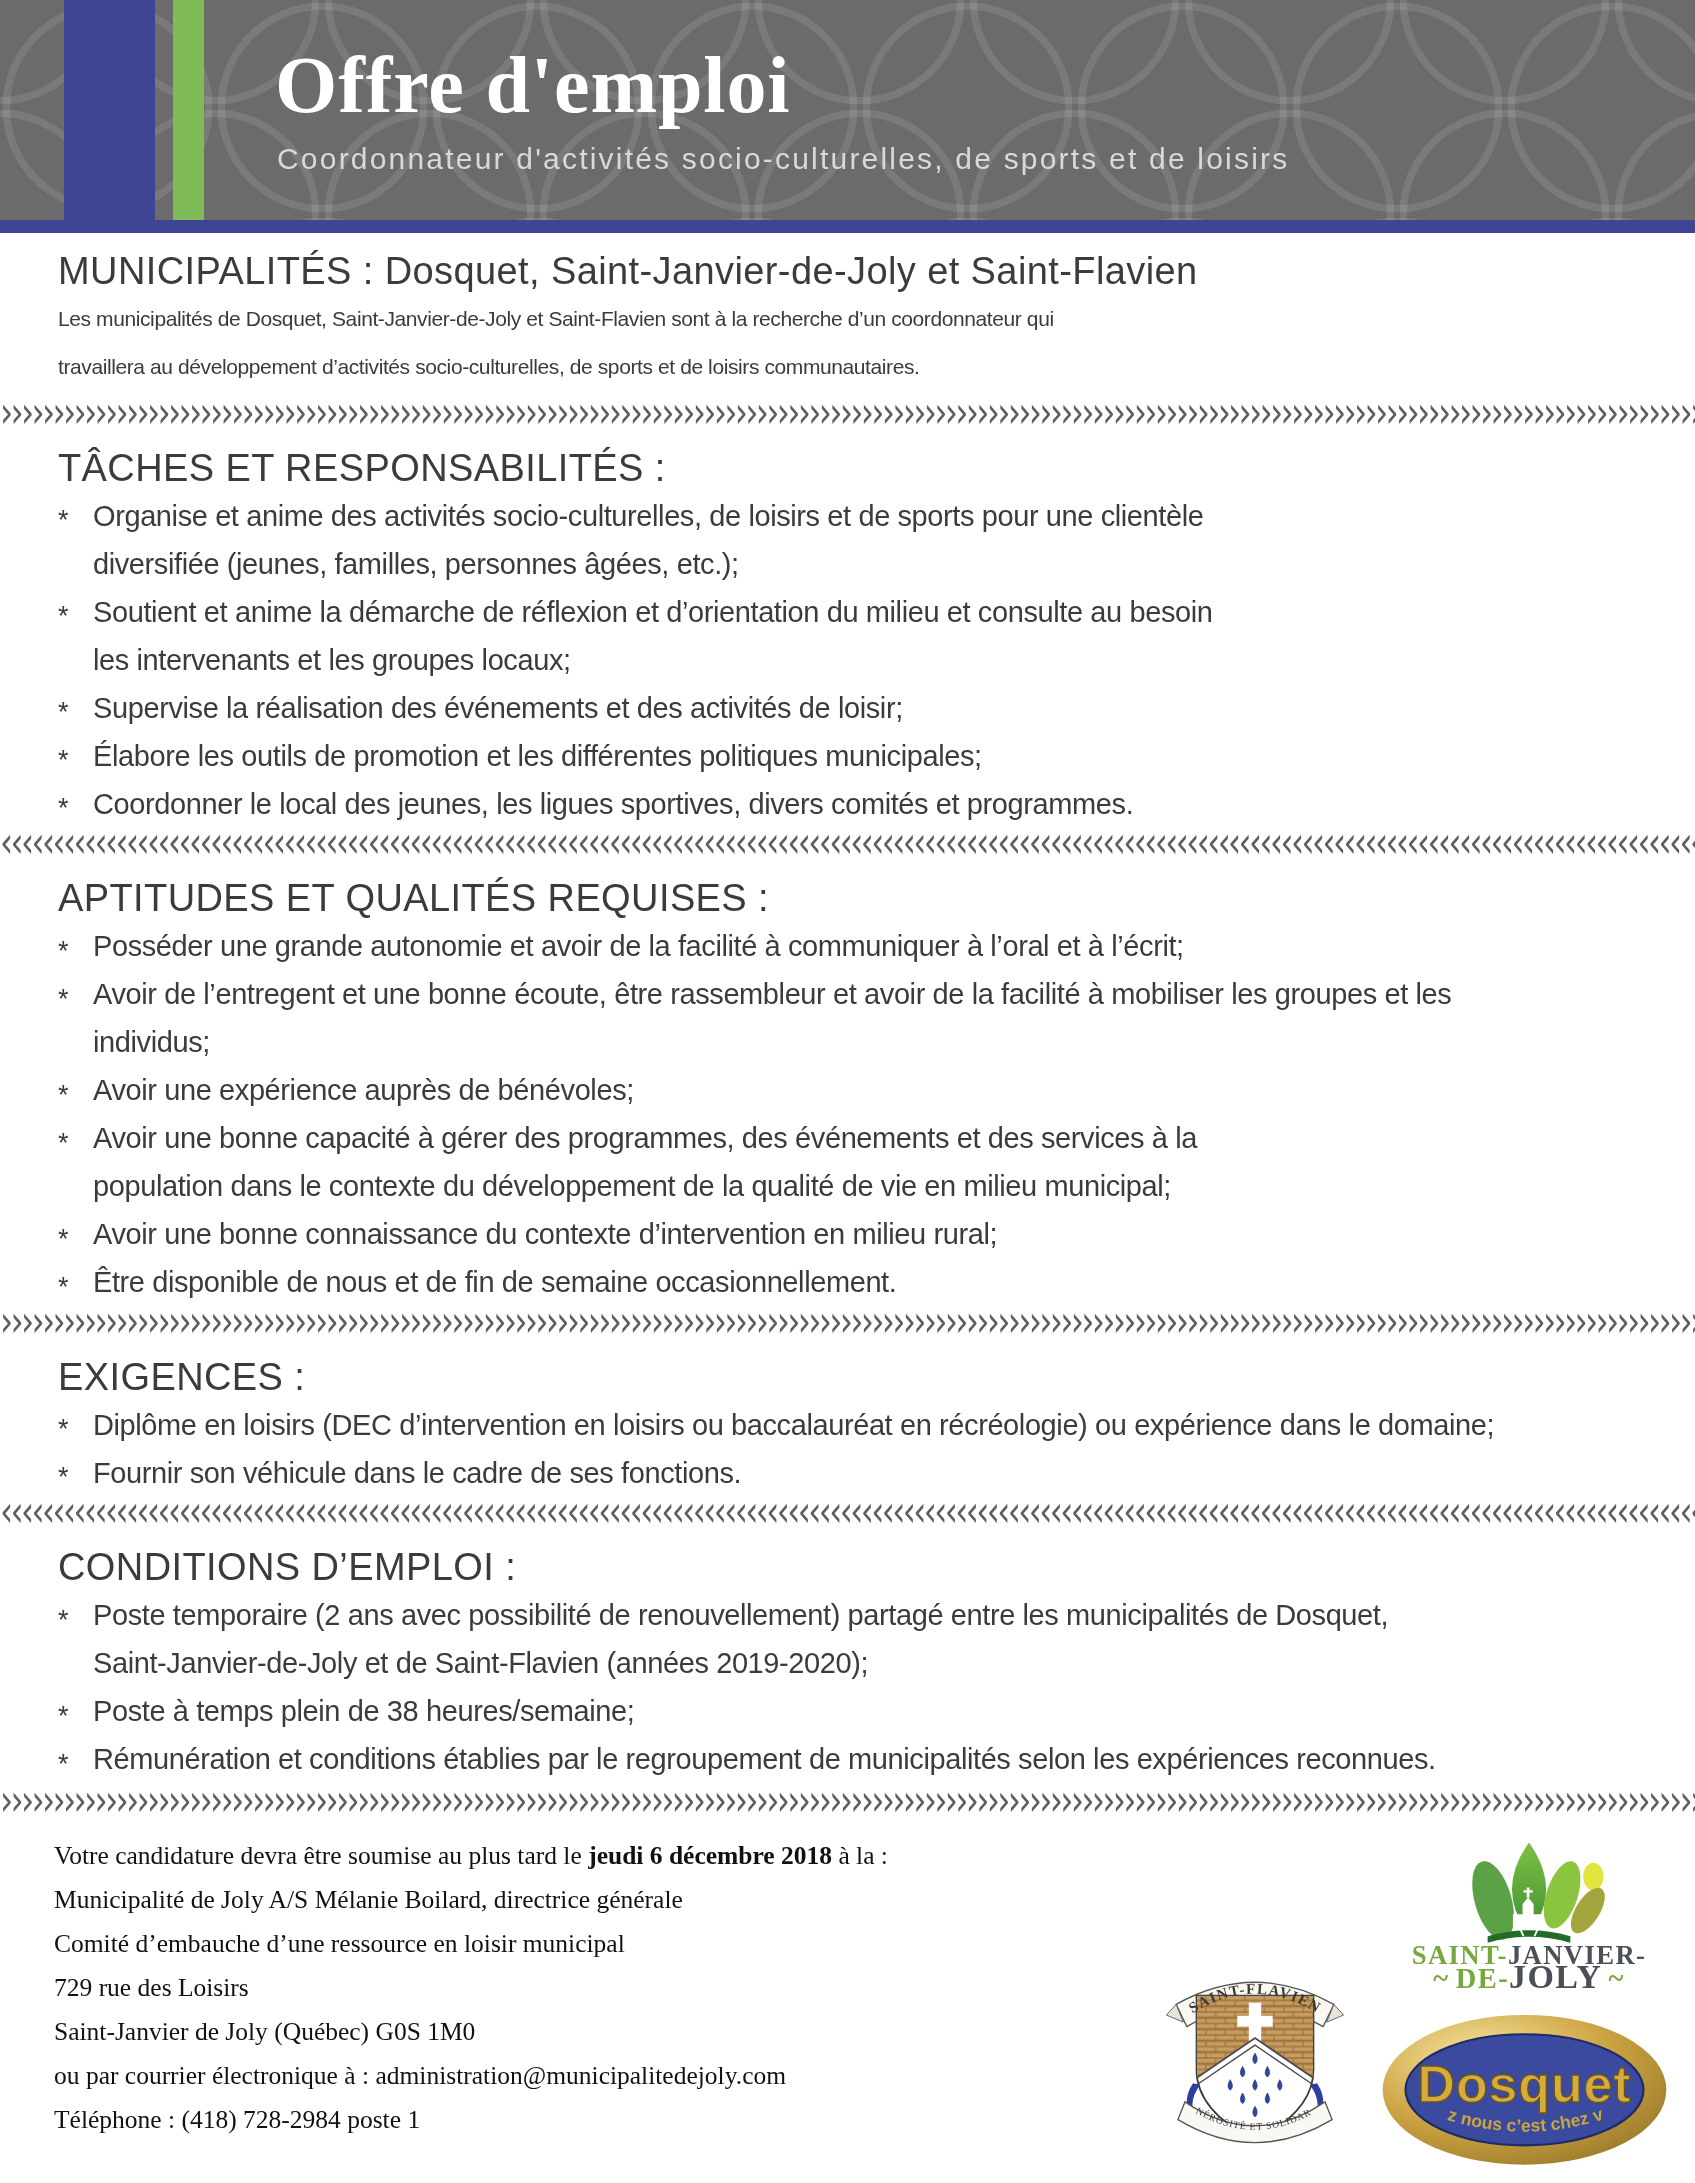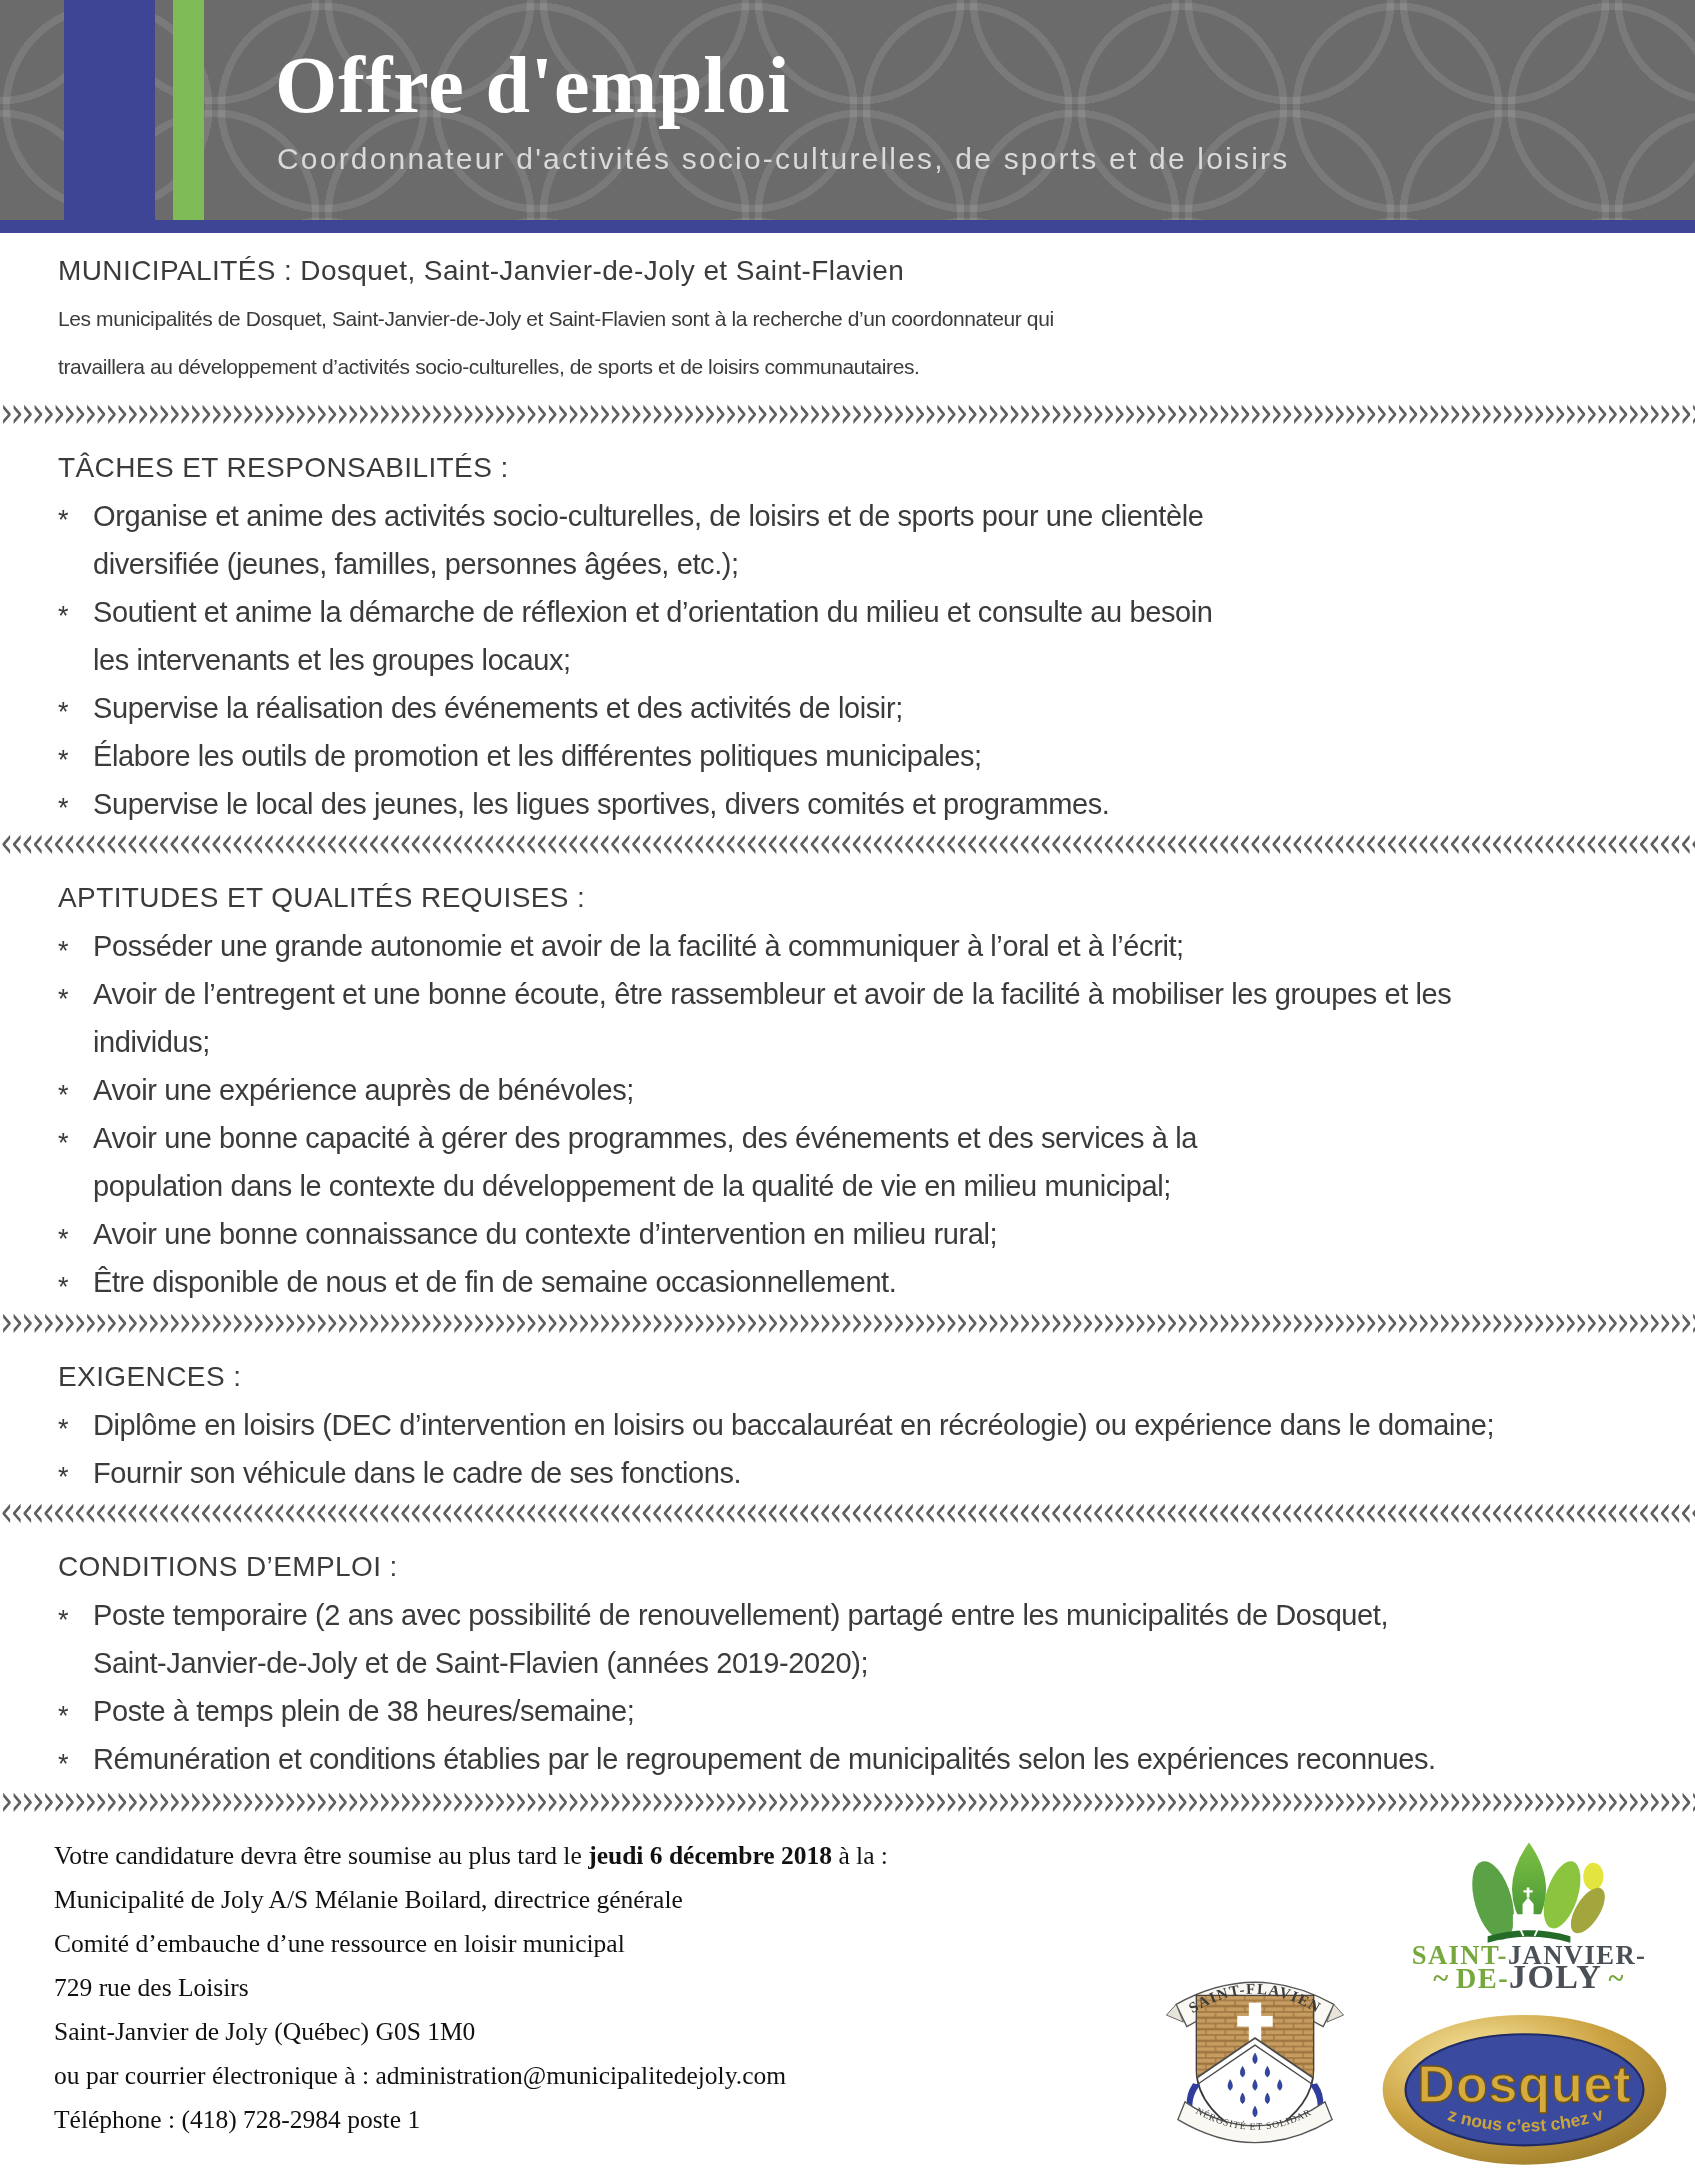--- a/index.html
+++ b/index.html
@@ -16,21 +16,21 @@
   .hbar.blue{left:64px;width:91px;background:#3e4594;}
   .hbar.green{left:173px;width:31px;background:#7fbb57;}
   .header-underline{width:100%;height:12.5px;background:#3e4594;}
   .title{position:absolute;left:275px;top:43px;color:#ffffff;font-family:"Liberation Serif",serif;
     font-weight:bold;font-size:80px;line-height:85px;letter-spacing:0.9px;}
   .subtitle{position:absolute;left:277px;top:139px;color:#d9d9d9;font-weight:300;
     font-size:30px;line-height:40px;letter-spacing:2.2px;}
 
   
   .sec{padding-left:58px;padding-right:27px;color:#3b3b3b;}
-  .sec-heading{font-size:28px;line-height:48px;font-weight:300;letter-spacing:0.4px;white-space:nowrap;}
+  .sec-heading{font-size:38px;line-height:48px;font-weight:300;letter-spacing:0.4px;white-space:nowrap;}
   .pline{font-size:21px;line-height:48px;font-weight:300;letter-spacing:-0.4px;white-space:nowrap;}
   .bullet-line{position:relative;padding-left:35px;font-size:29px;line-height:48px;
     font-weight:300;letter-spacing:-0.4px;white-space:nowrap;}
   .ast{position:absolute;left:0;top:4.5px;width:31px;font-size:27px;letter-spacing:0;}
   .mt-first{margin-top:14.8px;}
   .mt-head{margin-top:19px;}
   .mt-footer{margin-top:21.5px;}
 
   
   .divider{height:23px;line-height:22.4px;overflow:hidden;white-space:nowrap;color:#5e5e5e;
@@ -73,21 +73,21 @@
   <div class="divider d1">››››››››››››››››››››››››››››››››››››››››››››››››››››››››››››››››››››››››››››››››››››››››››››››››››››››››››››››››››››››››››››››››››››››››››››››››››››››››››››››››››››››››››››››››››››››››››››››››››››››››</div>
 
   <div class="sec mt-head">
     <div class="sec-heading">TÂCHES ET RESPONSABILITÉS :</div>
     <div class="bullet-line"><span class="ast">*</span><span>Organise et anime des activités socio-culturelles, de loisirs et de sports pour une clientèle</span></div>
     <div class="bullet-line">diversifiée (jeunes, familles, personnes âgées, etc.);</div>
     <div class="bullet-line"><span class="ast">*</span><span>Soutient et anime la démarche de réflexion et d’orientation du milieu et consulte au besoin</span></div>
     <div class="bullet-line">les intervenants et les groupes locaux;</div>
     <div class="bullet-line"><span class="ast">*</span><span>Supervise la réalisation des événements et des activités de loisir;</span></div>
     <div class="bullet-line"><span class="ast">*</span><span>Élabore les outils de promotion et les différentes politiques municipales;</span></div>
-    <div class="bullet-line"><span class="ast">*</span><span>Supervise le local des jeunes, les ligues sportives, divers comités et programmes.</span></div>
+    <div class="bullet-line"><span class="ast">*</span><span>Coordonner le local des jeunes, les ligues sportives, divers comités et programmes.</span></div>
   </div>
 
   <div class="divider d2">‹‹‹‹‹‹‹‹‹‹‹‹‹‹‹‹‹‹‹‹‹‹‹‹‹‹‹‹‹‹‹‹‹‹‹‹‹‹‹‹‹‹‹‹‹‹‹‹‹‹‹‹‹‹‹‹‹‹‹‹‹‹‹‹‹‹‹‹‹‹‹‹‹‹‹‹‹‹‹‹‹‹‹‹‹‹‹‹‹‹‹‹‹‹‹‹‹‹‹‹‹‹‹‹‹‹‹‹‹‹‹‹‹‹‹‹‹‹‹‹‹‹‹‹‹‹‹‹‹‹‹‹‹‹‹‹‹‹‹‹‹‹‹‹‹‹‹‹‹‹‹‹‹‹‹‹‹‹‹‹‹‹‹‹‹‹‹‹‹‹‹‹‹‹‹‹‹‹‹‹‹‹‹‹‹‹‹‹‹‹‹‹‹‹‹‹‹‹‹‹</div>
 
   <div class="sec mt-head">
     <div class="sec-heading">APTITUDES ET QUALITÉS REQUISES :</div>
     <div class="bullet-line"><span class="ast">*</span><span>Posséder une grande autonomie et avoir de la facilité à communiquer à l’oral et à l’écrit;</span></div>
     <div class="bullet-line"><span class="ast">*</span><span>Avoir de l’entregent et une bonne écoute, être rassembleur et avoir de la facilité à mobiliser les groupes et les</span></div>
     <div class="bullet-line">individus;</div>
     <div class="bullet-line"><span class="ast">*</span><span>Avoir une expérience auprès de bénévoles;</span></div>

